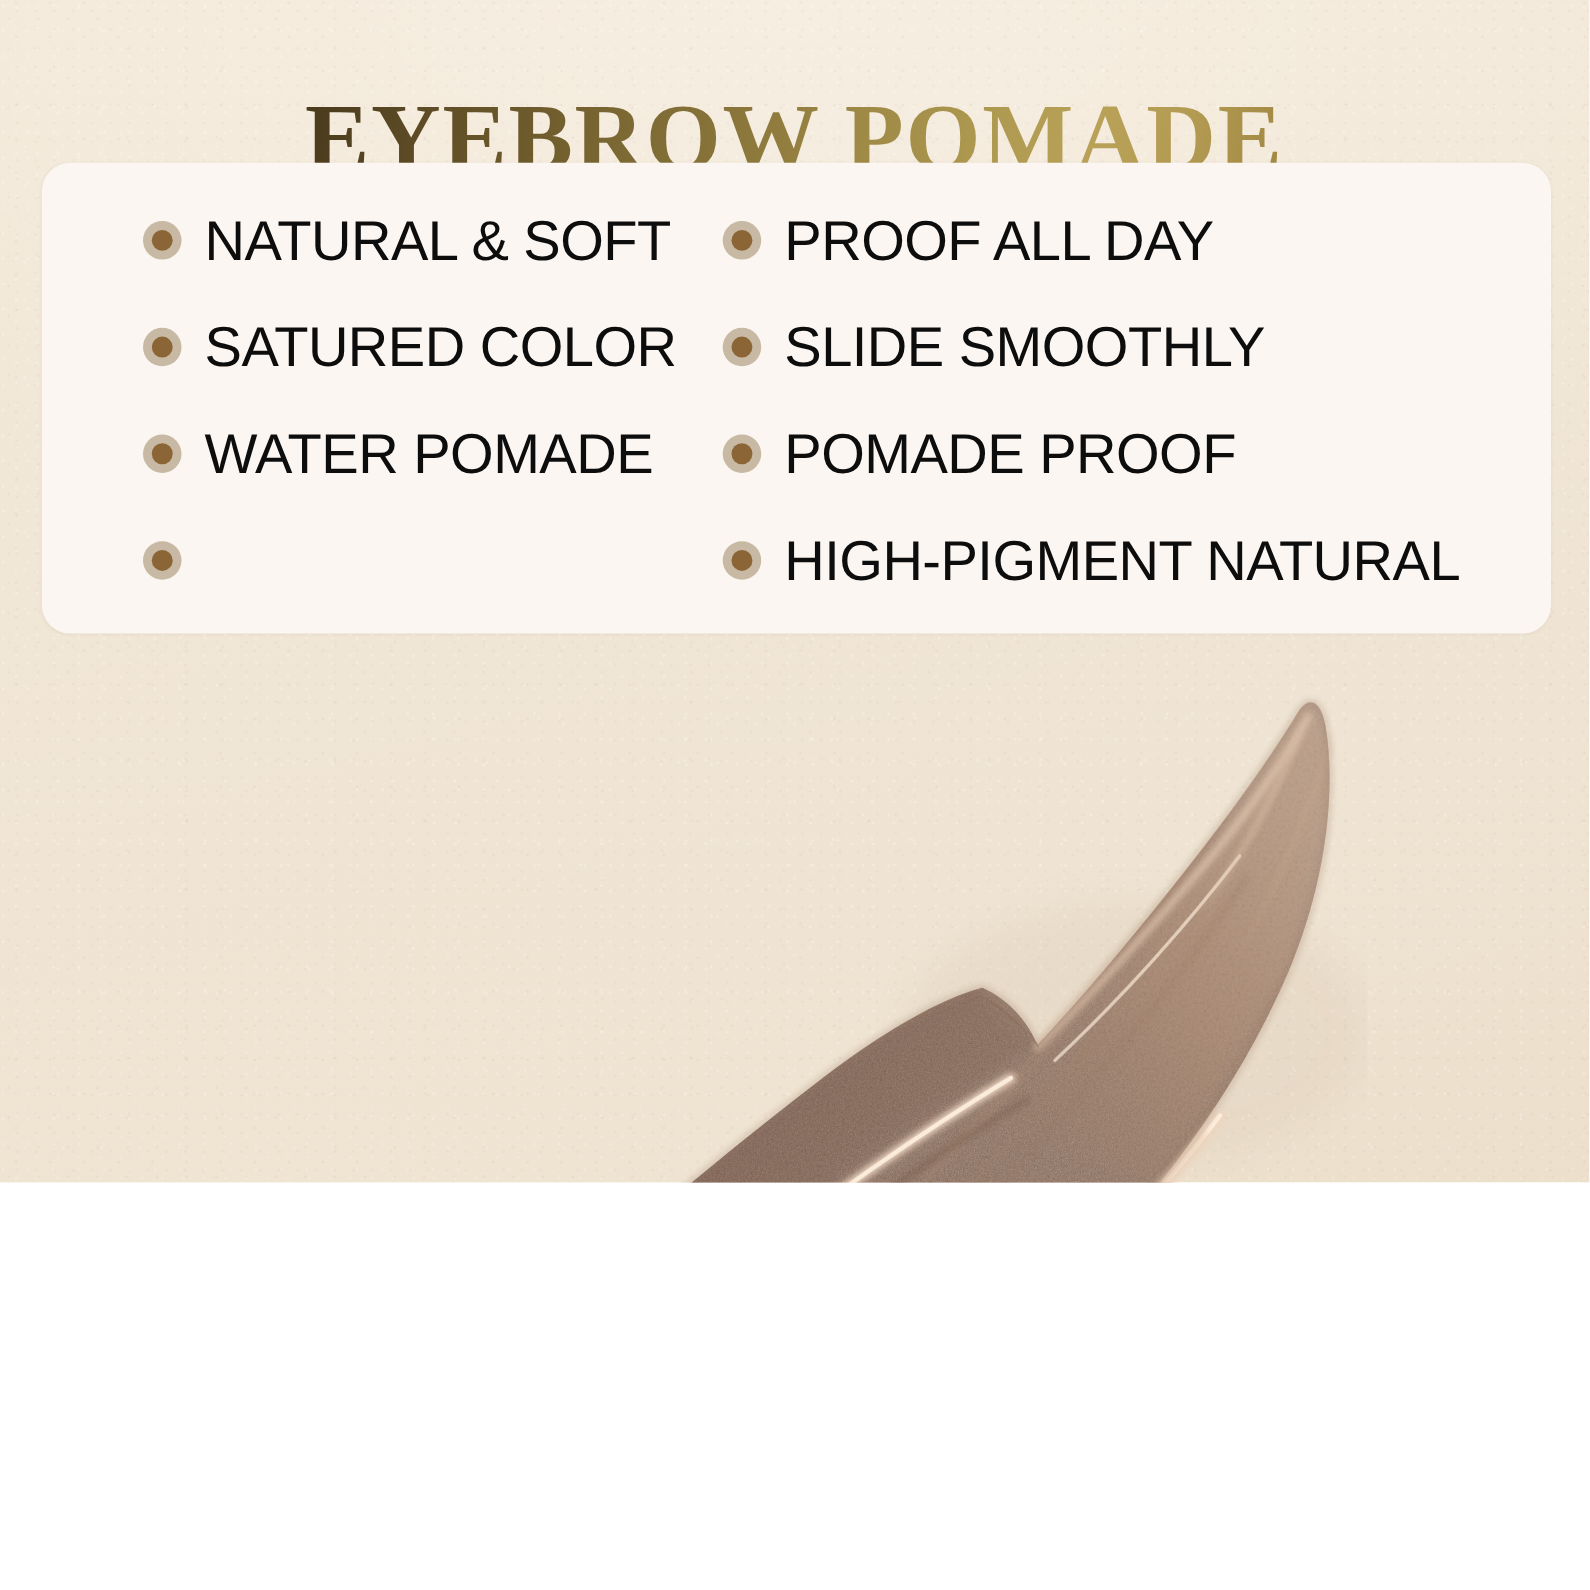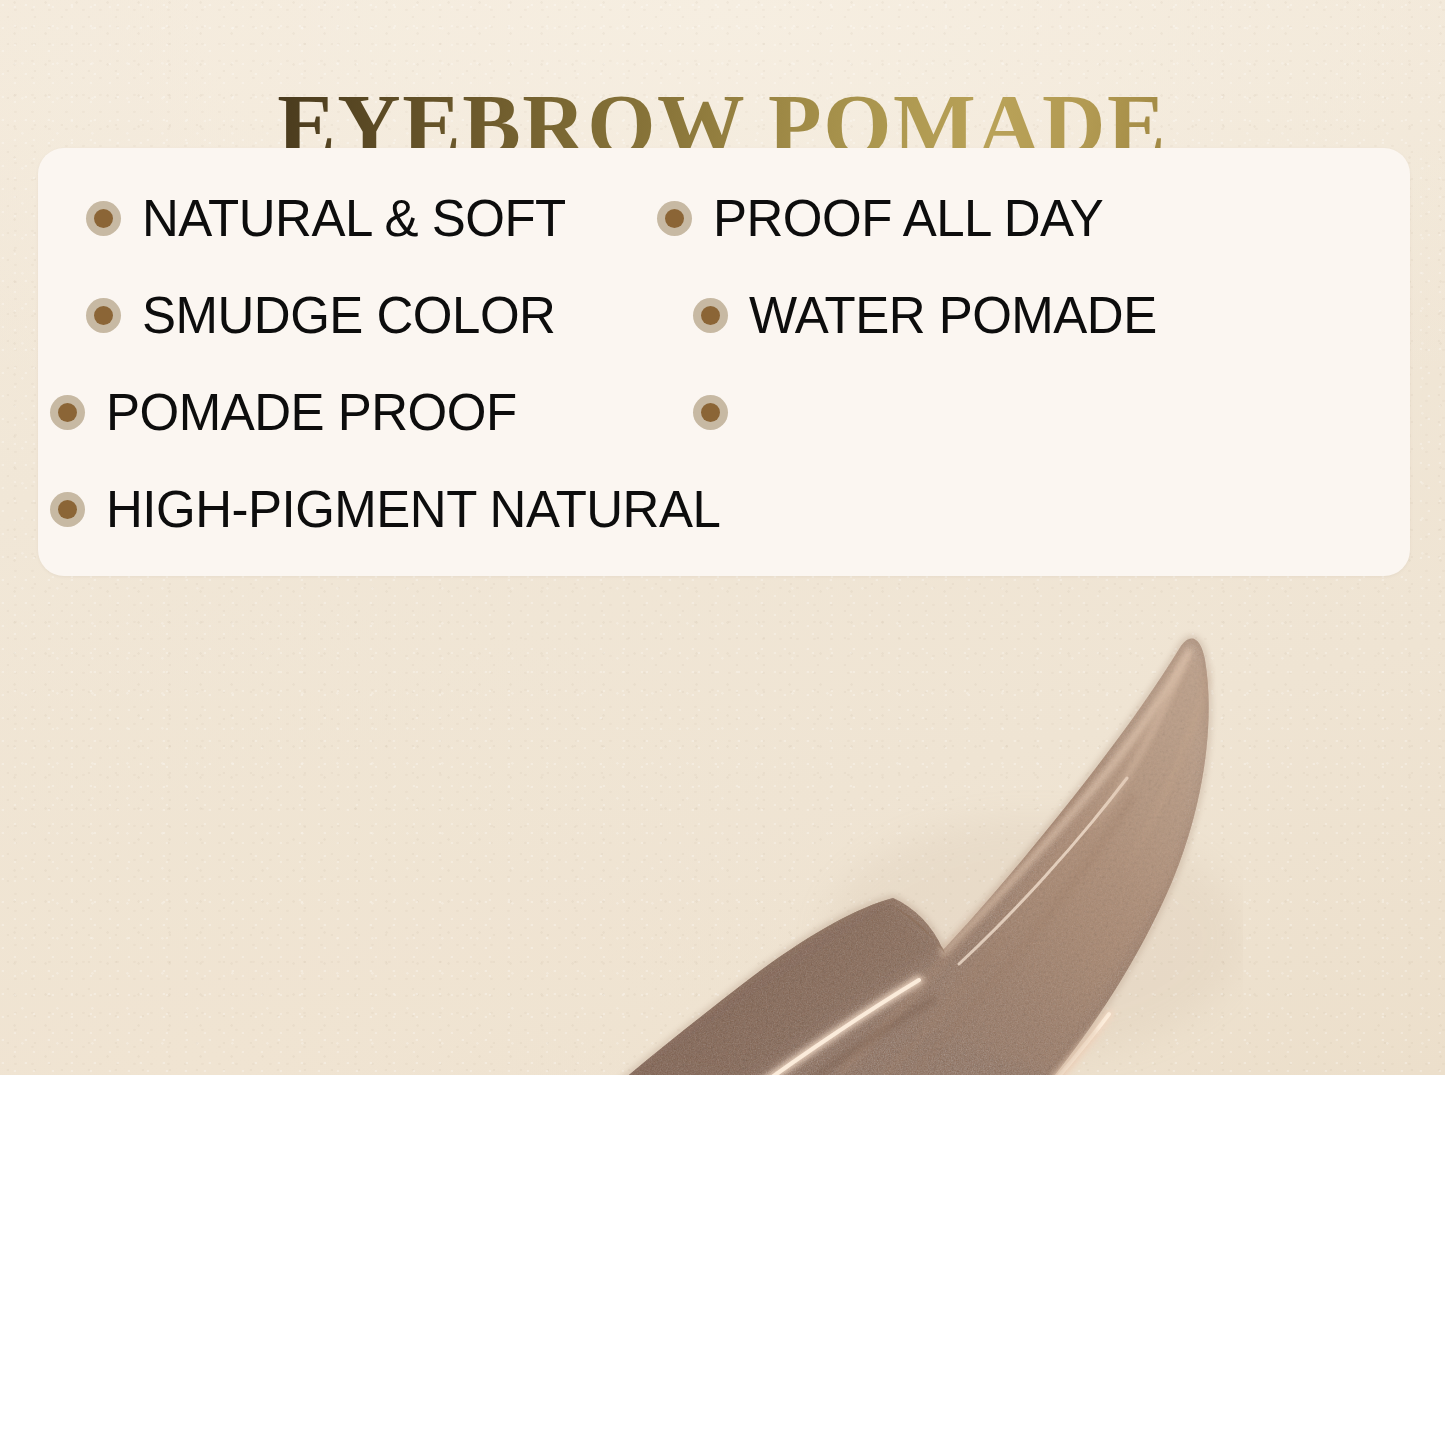--- a/index.html
+++ b/index.html
@@ -85,21 +85,21 @@
     display: grid;
     grid-template-columns: 607px 1fr;
     grid-template-rows: repeat(4, 1fr);
     padding: 22px 0 18px 0;
     box-sizing: border-box;
   }
   .feature-item {
     display: flex;
     align-items: center;
     gap: 21px;
-    padding-left: 48px;
+    padding-left: 92px;
     box-sizing: border-box;
   }
   .feature-item.col-right { padding-left: 12px; }
 
   .bullet {
     flex: 0 0 auto;
     width: 35px;
     height: 35px;
     border-radius: 50%;
     background: #c7b9a3;
@@ -157,21 +157,25 @@
         <span class="bullet"></span>
         <span class="feature-label">NATURAL &amp; SOFT</span>
       </div>
       <div class="feature-item col-right">
         <span class="bullet"></span>
         <span class="feature-label">PROOF ALL DAY</span>
       </div>
 
       <div class="feature-item col-left">
         <span class="bullet"></span>
-        <span class="feature-label">SMUDGE COLOR</span>
+        <span class="feature-label">SATURED COLOR</span>
+      </div>
+      <div class="feature-item col-right">
+        <span class="bullet"></span>
+        <span class="feature-label">SLIDE SMOOTHLY</span>
       </div>
 
       <div class="feature-item col-left">
         <span class="bullet"></span>
         <span class="feature-label">WATER POMADE</span>
       </div>
       <div class="feature-item col-right">
         <span class="bullet"></span>
         <span class="feature-label">POMADE PROOF</span>
       </div>

